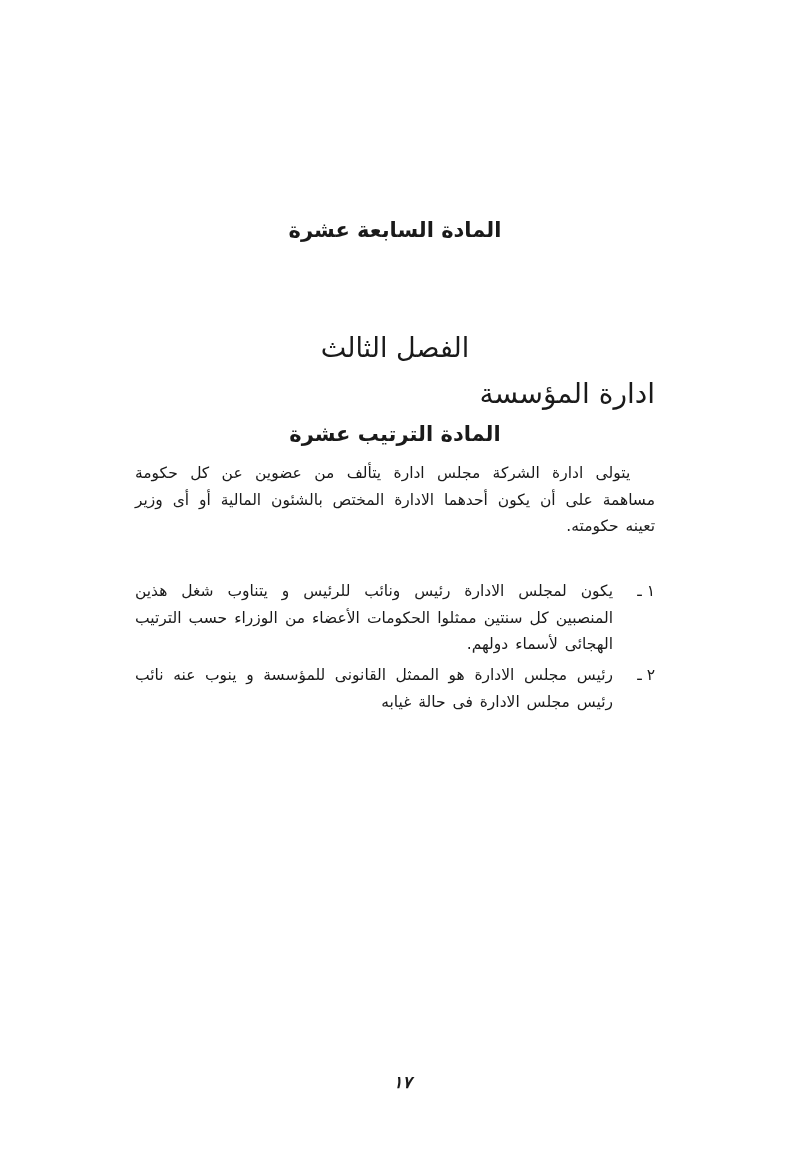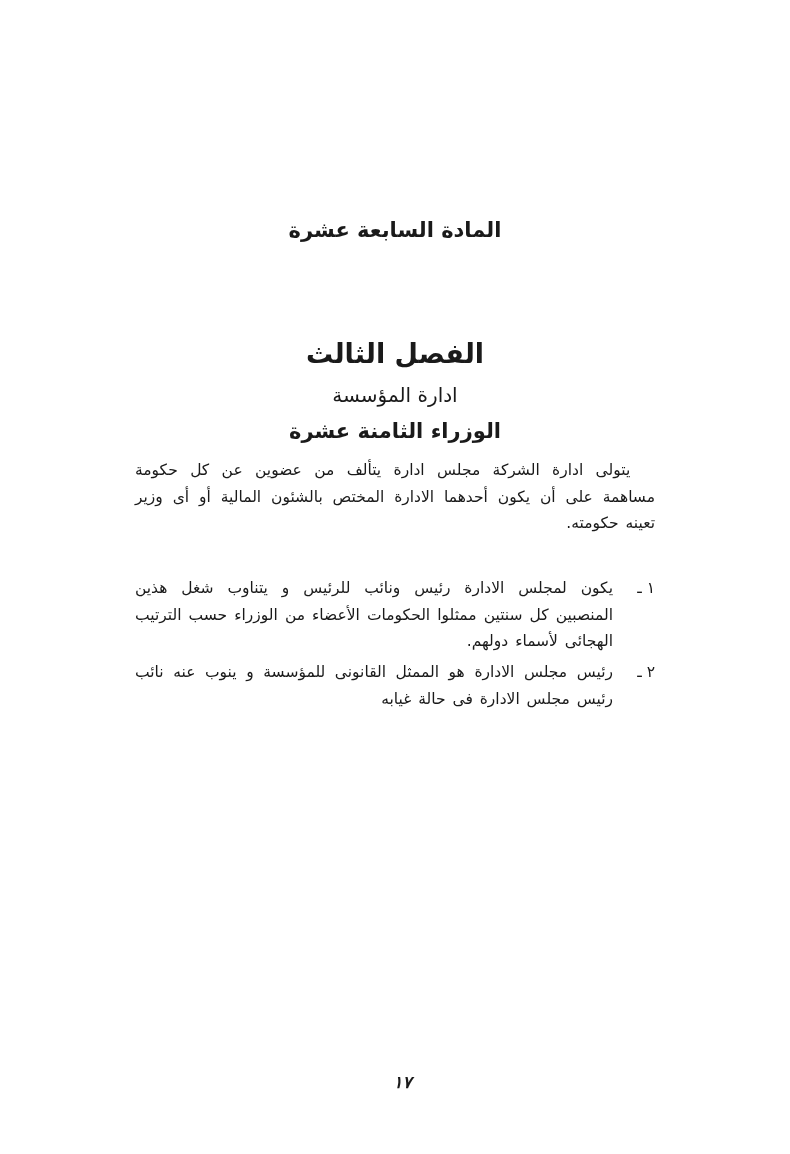--- a/index.html
+++ b/index.html
@@ -29,28 +29,28 @@
       font-weight: bold;
       text-align: center;
       margin: 0 0 14px 0;
       letter-spacing: 0.5px;
     }
     .spacer-lg { height: 34px; }
     .spacer-md { height: 22px; }
     .spacer-sm { height: 10px; }
     .chapter-title {
       font-size: 27px;
-      font-weight: bold;
+      font-weight: normal;
       text-align: center;
-      margin: 14px;
+      margin: 8px;
     }
     .chapter-subtitle {
-      font-size: 20px;
+      font-size: 28px;
       font-weight: normal;
-      text-align: center;
+      text-align: right;
       margin: 14px 0 12px 0;
     }
     .body-text {
       font-size: 15.5px;
       line-height: 1.72;
       text-align: justify;
       text-align-last: right;
       margin: 0;
       text-indent: 1.6em;
       word-spacing: 2px;
@@ -96,21 +96,21 @@
 
     <div class="spacer-lg"></div>
 
 
     <div class="spacer-lg"></div>
 
     <h1 class="chapter-title">الفصل الثالث</h1>
 
     <h2 class="chapter-subtitle">ادارة المؤسسة</h2>
 
-    <h1 class="article-title">الوزراء الثامنة عشرة</h1>
+    <h1 class="article-title">المادة الترتيب عشرة</h1>
 
     <p class="body-text">يتولى ادارة الشركة مجلس ادارة يتألف من عضوين عن كل حكومة مساهمة على أن يكون أحدهما الادارة المختص بالشئون المالية أو أى وزير تعينه حكومته.</p>
 
     <div class="spacer-lg"></div>
 
 
     <div class="list">
       <div class="list-item">
         <span class="num">١ ـ</span>
         <span class="txt">يكون لمجلس الادارة رئيس ونائب للرئيس و يتناوب شغل هذين المنصبين كل سنتين ممثلوا الحكومات الأعضاء من الوزراء حسب الترتيب الهجائى لأسماء دولهم.</span>

